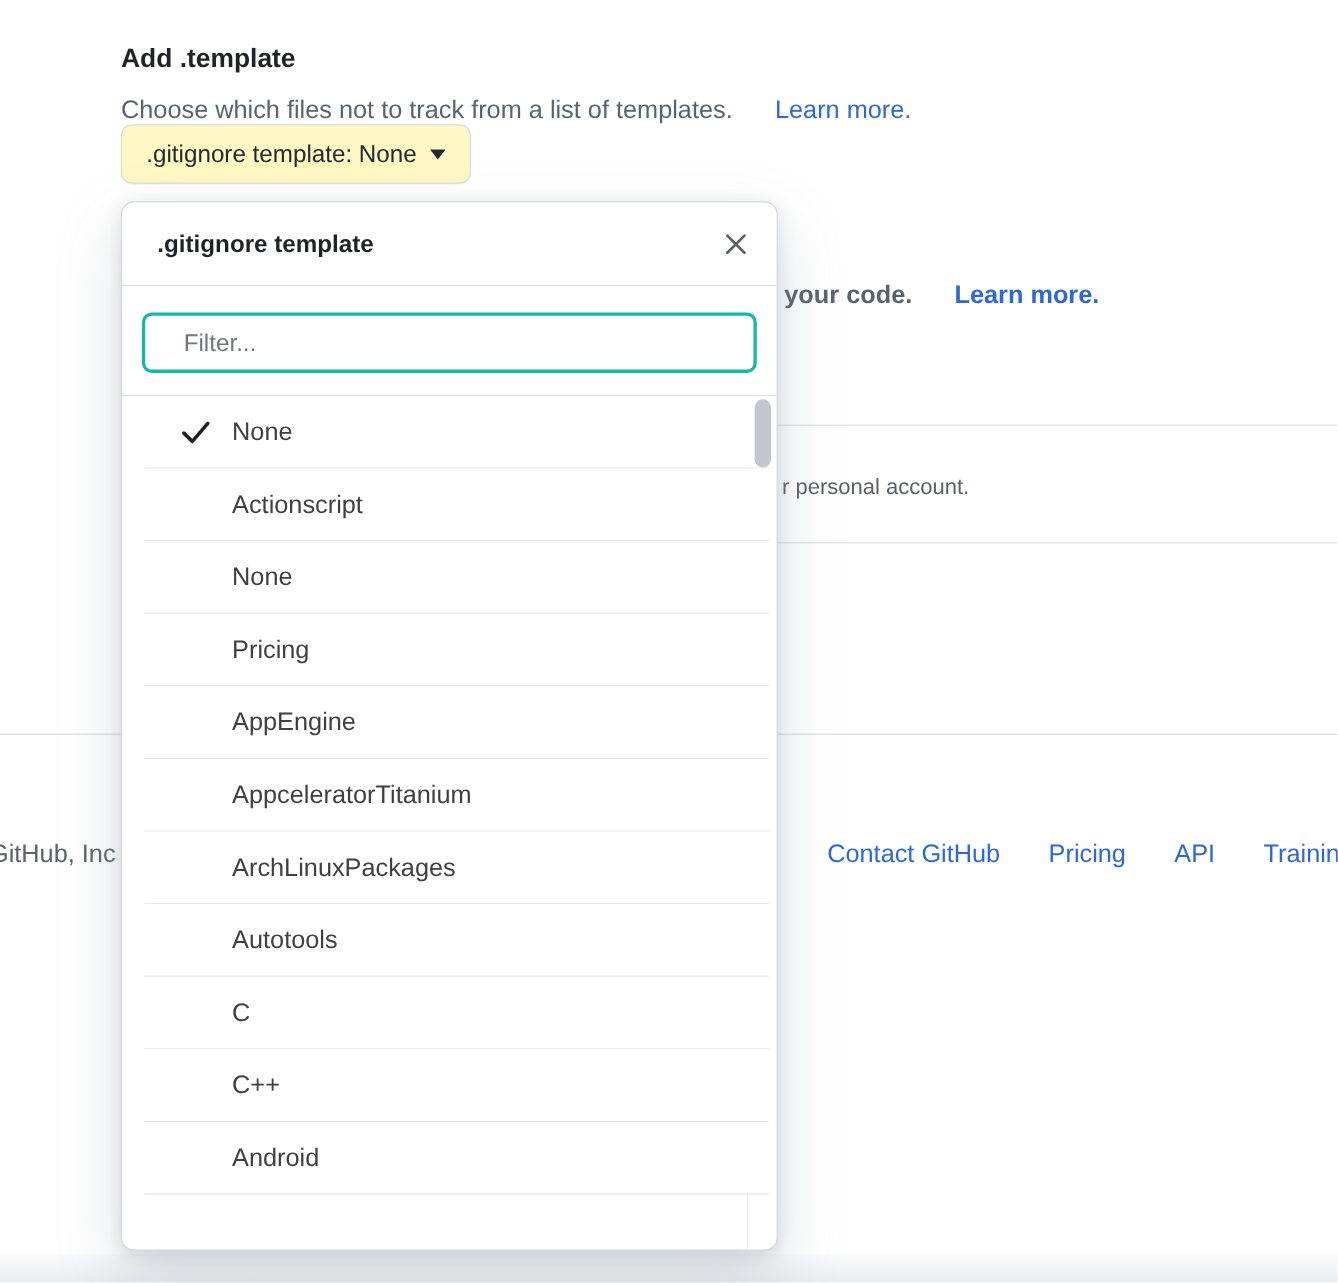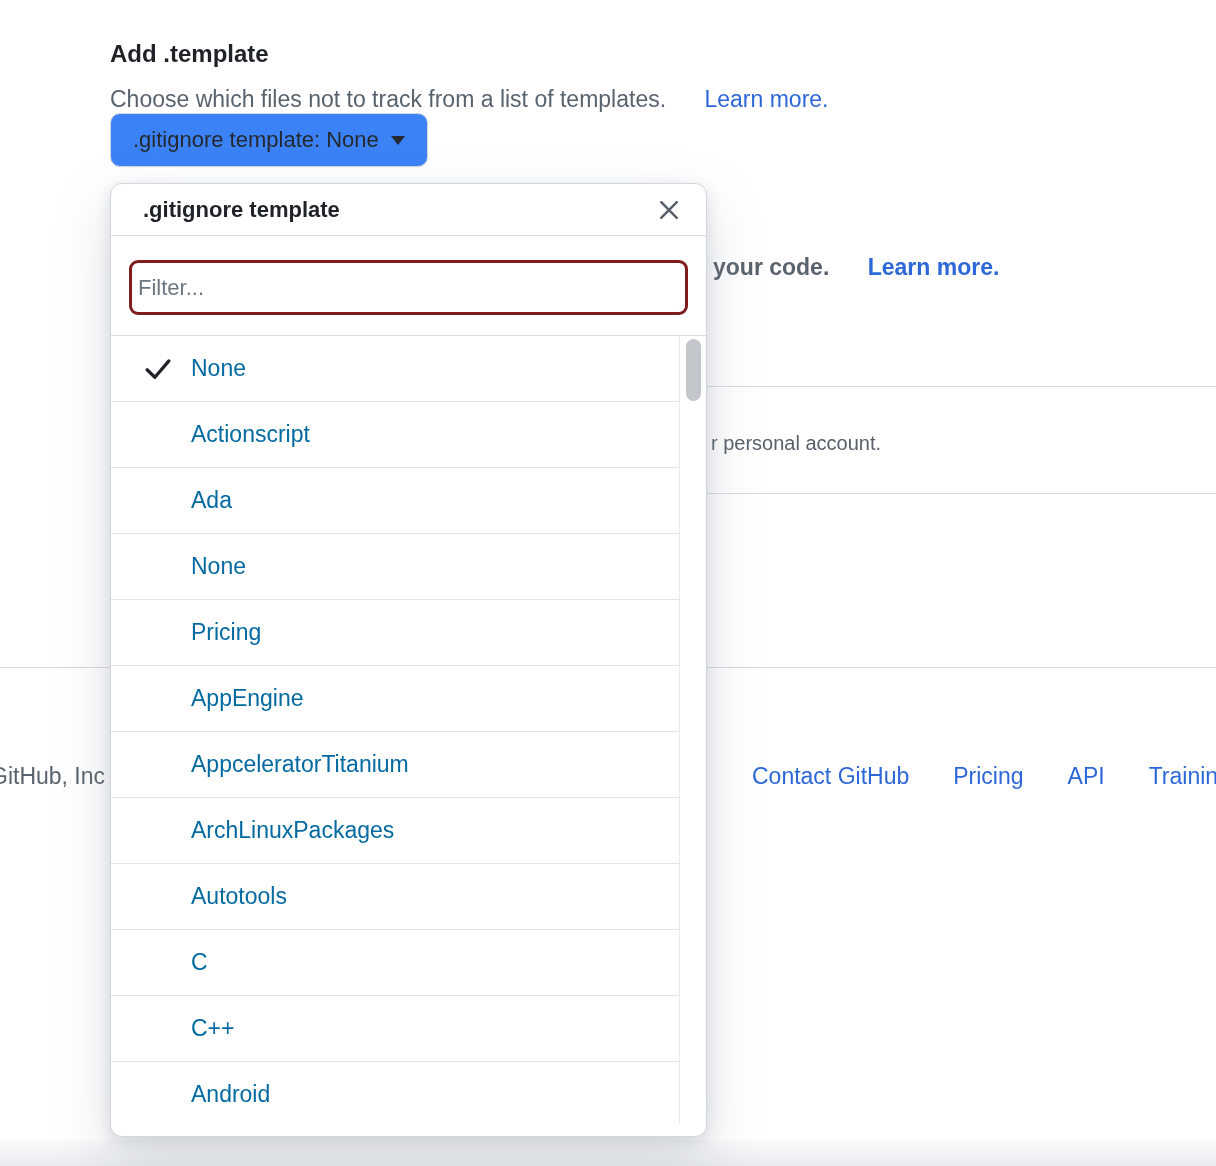--- a/index.html
+++ b/index.html
@@ -24,21 +24,21 @@
     font-size: 23px; line-height: 29px;
     color: #59636e; white-space: nowrap;
   }
   a.link { color: #2d67d8; text-decoration: none; cursor: pointer; margin-left: 32px; }
 
   .trigger-btn {
     left: 110px; top: 113px;
     height: 54px;
     display: inline-flex; align-items: center; gap: 12px;
     padding: 0 22px;
-    background: #3b82f6;
+    background: #fef9c3;
     border: 1px solid #d5d9de;
     border-radius: 10px;
     font-family: "Liberation Sans", sans-serif;
     font-size: 22px; color: #24292f;
     box-shadow: 0 1px 0 rgba(31,35,40,0.04);
     cursor: pointer;
     box-sizing: border-box;
     white-space: nowrap;
   }
   .caret-down {
@@ -87,21 +87,21 @@
     width: 597px; height: 954px;
     background: #ffffff;
     border: 1px solid #d0d7de;
     border-radius: 12px;
     box-shadow: 0 4px 14px rgba(140,149,159,0.25), 0 24px 56px rgba(140,149,159,0.30);
     z-index: 10;
     box-sizing: border-box;
     overflow: hidden;
   }
   .dialog-header {
-    height: 52px;
+    height: 76px;
     display: flex; align-items: center;
     padding: 0 20px 0 32px;
     border-bottom: 1px solid #d8dee4;
     box-sizing: border-box;
   }
   .dialog-title {
     font-size: 22px; font-weight: 700; color: #1f2328;
     white-space: nowrap;
   }
   .close-btn {
@@ -112,43 +112,44 @@
     cursor: pointer;
   }
   .filter-wrap {
     padding: 24px 18px 20px 18px;
     border-bottom: 1px solid #d8dee4;
     box-sizing: border-box;
   }
   .filter-input {
     display: block; width: 100%; height: 55px;
     box-sizing: border-box;
-    border: 3px solid #7f1d1d;
+    border: 3px solid #14b8a6;
     border-radius: 9px;
-    padding: 0 6px;
+    padding: 0 35px;
     font-family: "Liberation Sans", sans-serif;
     font-size: 22px; color: #1f2328;
     outline: none;
   }
   .filter-input::placeholder { color: #6e7781; }
   .option-list {
     position: relative;
     height: 788px;
     overflow: hidden;
   }
   .option-row {
     position: relative;
     width: 568px; height: 66px;
     box-sizing: border-box;
     border-bottom: 1px solid #e0e4e9;
     display: flex; align-items: center;
     padding-left: 80px;
-    font-size: 23px; color: #0369a1;
+    font-size: 23px; color: #404040;
     cursor: pointer;
     background: #ffffff;
+    margin-left: 20px;
   }
   .check {
     position: absolute; left: 33px; top: 50%;
     transform: translateY(-50%);
   }
   .gutter-line {
     position: absolute;
     left: 568px; top: 0; bottom: 0; width: 1px;
     background: #e7eaee;
   }
@@ -211,23 +212,20 @@
     <div class="option-row">
         <svg class="check" width="28" height="22" viewBox="0 0 18 14">
           <path d="M2 7.5 L7 12.3 L16 1.8" fill="none" stroke="#1f2328" stroke-width="2.1" stroke-linecap="round" stroke-linejoin="round"></path>
         </svg>
         <span>None</span>
       </div>
       <div class="option-row">
         <span>Actionscript</span>
       </div>
       <div class="option-row">
-        <span>Ada</span>
-      </div>
-      <div class="option-row">
         <span>None</span>
       </div>
       <div class="option-row">
         <span>Pricing</span>
       </div>
       <div class="option-row">
         <span>AppEngine</span>
       </div>
       <div class="option-row">
         <span>AppceleratorTitanium</span>

